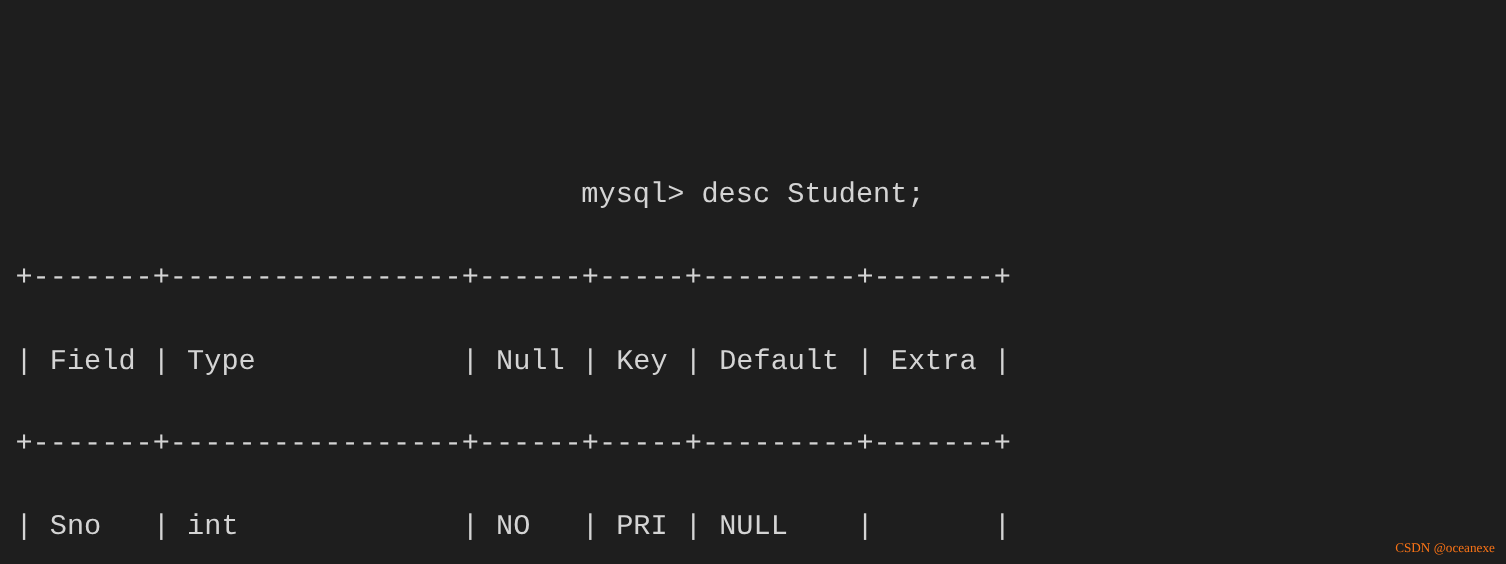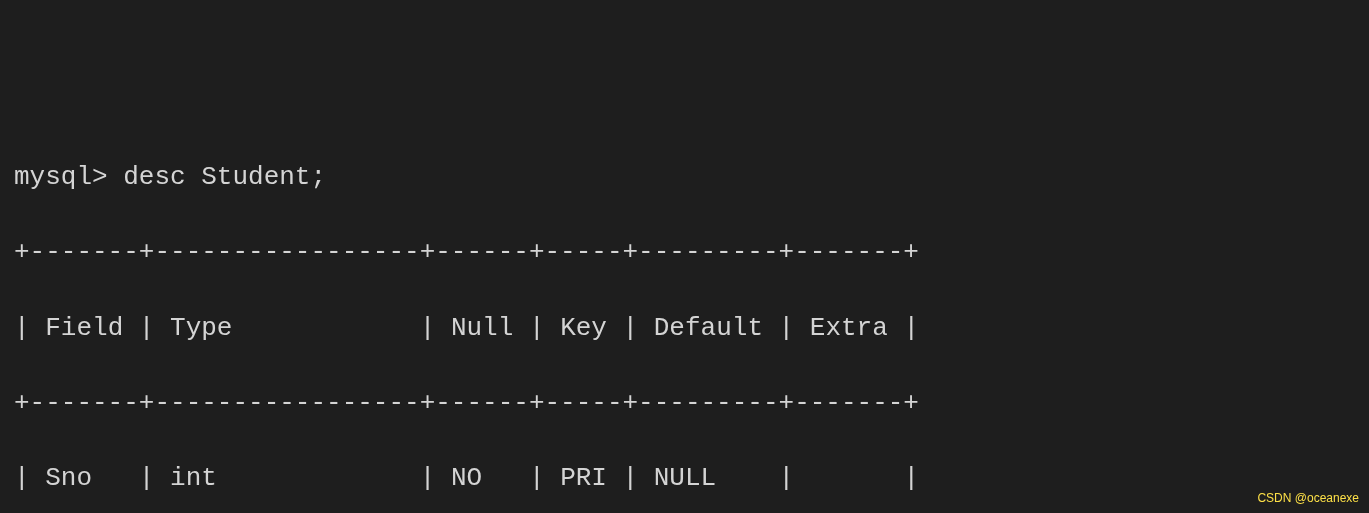--- a/index.html
+++ b/index.html
@@ -15,35 +15,36 @@
       line-height: 1.45;
       padding: 8px 14px;
       white-space: pre;
       position: relative;
       width: 1369px;
       height: 513px;
       overflow: hidden;
     }
     .prompt-line {
       margin-bottom: 0;
+      text-align: center;
     }
     .border-line {
       color: #d4d4d4;
     }
     .row {
       color: #d4d4d4;
       font-family: Liberation Mono, monospace;
     }
     .watermark {
       position: absolute;
       bottom: 6px;
       right: 10px;
       font-size: 12px;
-      color: #fde047;
-      font-family: Liberation Sans, sans-serif;
+      color: #f97316;
+      font-family: Liberation Serif, serif;
       white-space: normal;
     }
   </style>
 </head>
 <body>
 
 
 
 <div class="prompt-line">mysql&gt; desc Student;</div>
 <div class="border-line">+-------+-----------------+------+-----+---------+-------+</div>

